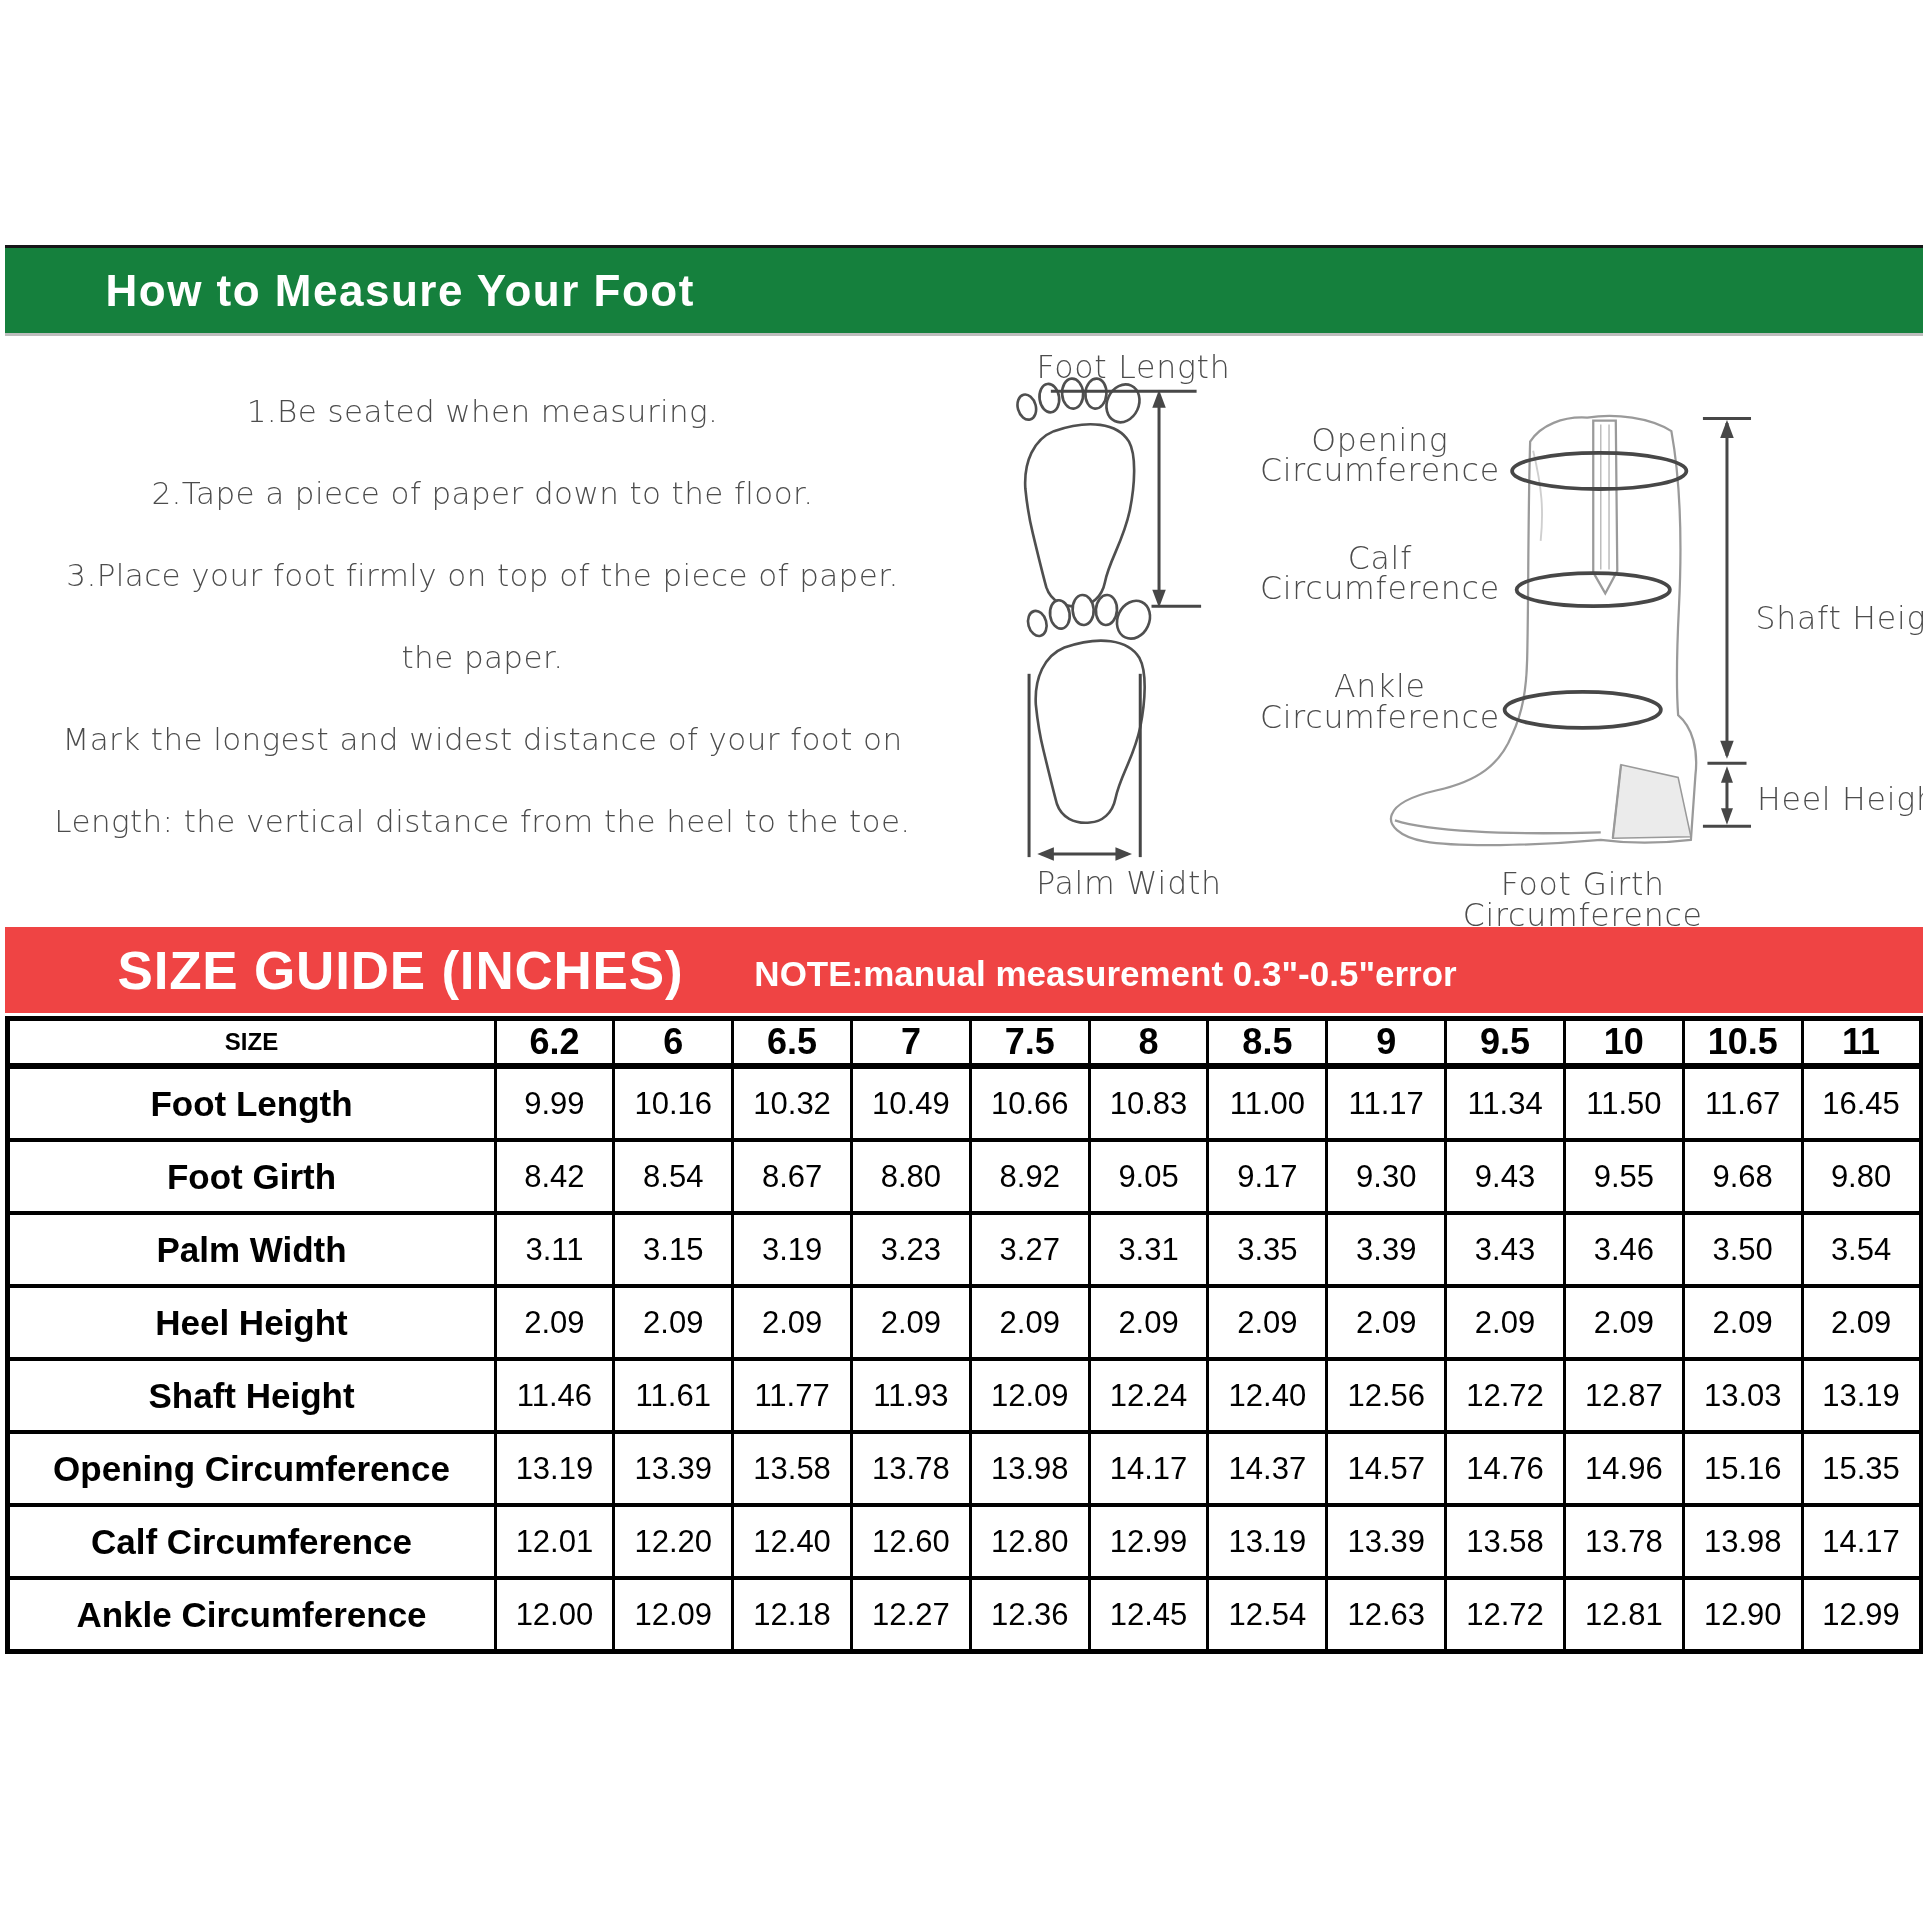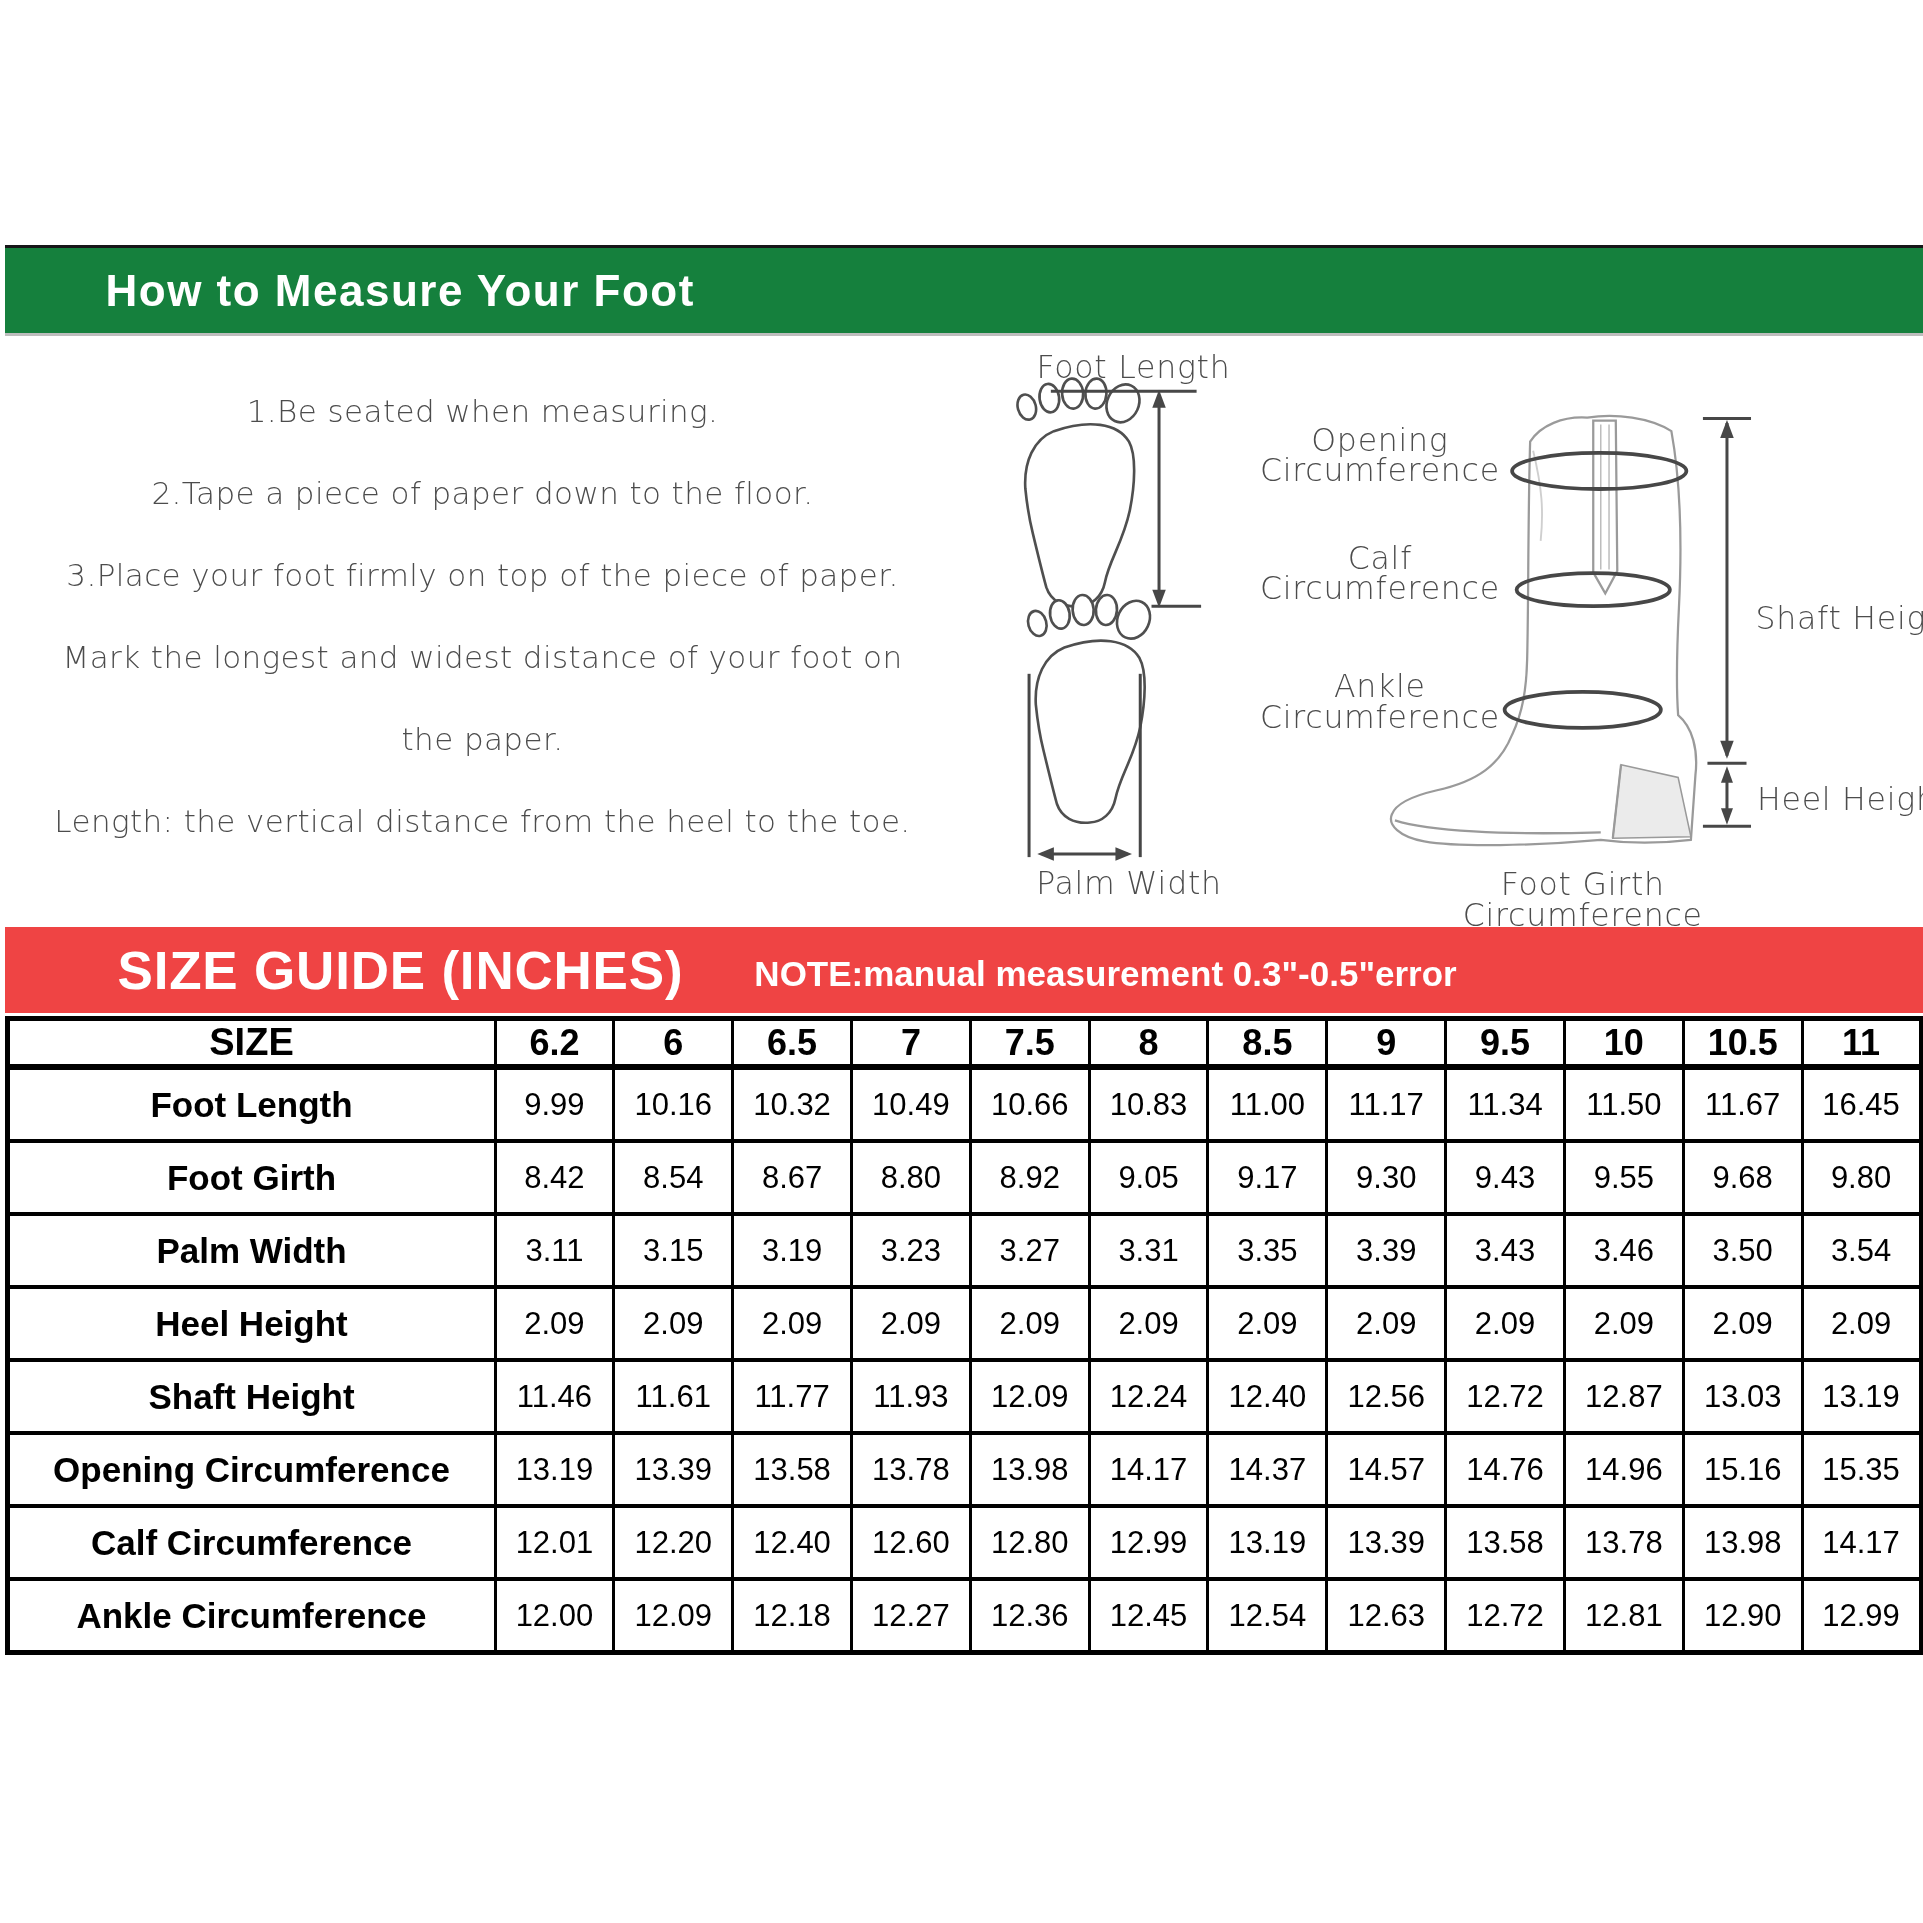--- a/index.html
+++ b/index.html
@@ -37,37 +37,37 @@
 
   
   table.size{position:absolute;left:4.5px;top:1016px;width:1919px;
              border-collapse:collapse;table-layout:fixed;background:#ffffff;
              border:5.3px solid #000;}
   table.size col.lab{width:488px;}
   table.size th,table.size td{border:3px solid #000;border-top:4.5px solid #000;
              border-bottom:4.5px solid #000;text-align:center;vertical-align:middle;
              color:#000;padding:0;}
   table.size thead th{height:42px;font-size:36px;font-weight:bold;border-bottom:6.8px solid #000;}
-  table.size thead th.corner{font-size:38px;}
+  table.size thead th.corner{font-size:24px;}
   table.size tbody th{height:69px;font-size:35px;font-weight:bold;}
   table.size tbody td{font-size:31px;font-weight:400;}
 </style>
 </head>
 <body>
 
 <div class="bar1">
   <div class="t">How to Measure Your Foot</div>
 </div>
 
 <div class="instructions">
   <div>1.Be seated when measuring.</div>
   <div>2.Tape a piece of paper down to the floor.</div>
   <div>3.Place your foot firmly on top of the piece of paper.</div>
+  <div>the paper.</div>
   <div>Mark the longest and widest distance of your foot on</div>
-  <div>the paper.</div>
   <div>Length: the vertical distance from the heel to the toe.</div>
 </div>
 
 <svg class="diagram" viewBox="1280 450 1280 800">
 
   <g>
     <path class="sketch" d="M 1364 650 C 1362 615 1375 585 1402 574
       C 1448 558 1487 563 1502 588 C 1512 606 1510 645 1503 680
       C 1494 722 1476 745 1470 775 C 1466 795 1452 806 1436 807
       C 1415 809 1398 800 1392 782 C 1386 760 1380 735 1374 710

